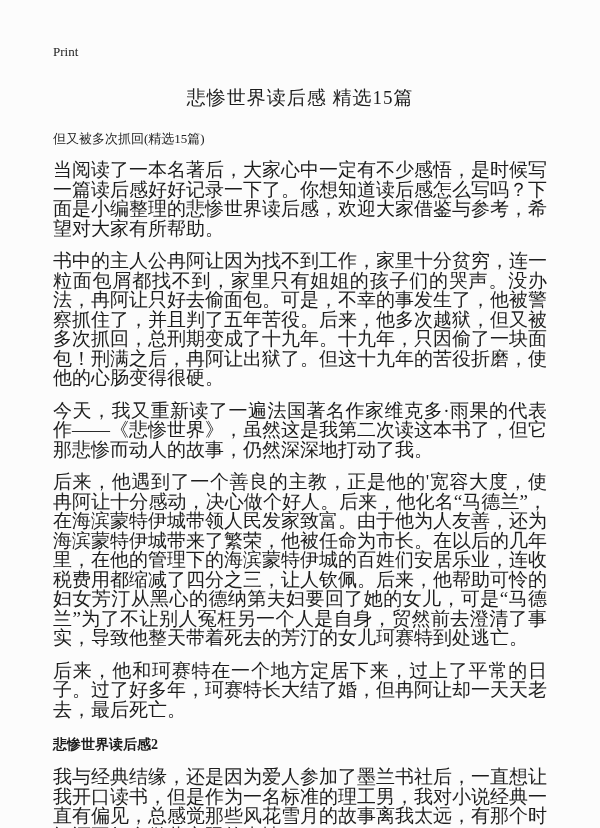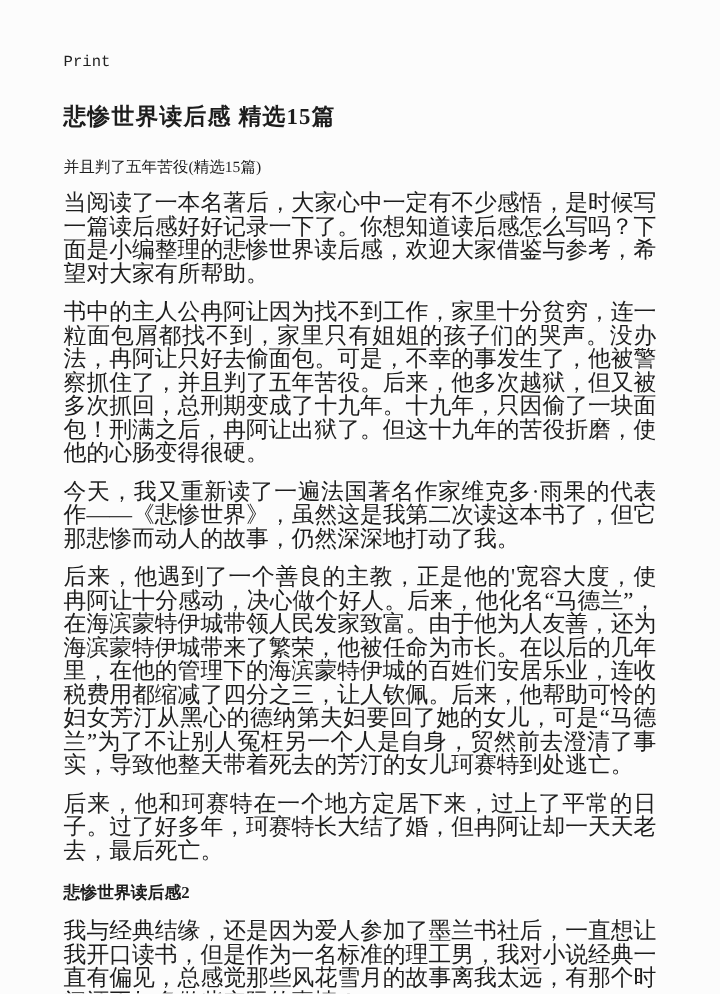--- a/index.html
+++ b/index.html
@@ -17,27 +17,27 @@
     font-family: "Liberation Serif", "DejaVu Serif", serif;
     box-sizing: border-box;
     padding: 0 53px;
     overflow: hidden;
   }
   .print-link {
     margin-top: 44px;
     font-size: 13px;
     line-height: 16px;
     color: #222;
-    font-family: Liberation Mono, monospace;
   }
   .doc-title {
     margin: 26px 0 0 0;
     font-size: 19px;
     line-height: 24px;
-    font-weight: bold;
+    font-weight: normal;
+    text-align: center;
     letter-spacing: 1px;
   }
   .doc-subtitle {
     margin-top: 20px;
     font-size: 13px;
     line-height: 17px;
   }
   p.body-text {
     margin: 13px 0 0 0;
     font-size: 19px;
@@ -55,21 +55,21 @@
 </style>
 </head>
 <body>
 
 <div class="page">
 
   <div class="print-link">Print</div>
 
   <h1 class="doc-title">悲惨世界读后感 精选15篇</h1>
 
-  <div class="doc-subtitle">并且判了五年苦役(精选15篇)</div>
+  <div class="doc-subtitle">但又被多次抓回(精选15篇)</div>
 
   <p class="body-text">当阅读了一本名著后，大家心中一定有不少感悟，是时候写一篇读后感好好记录一下了。你想知道读后感怎么写吗？下面是小编整理的悲惨世界读后感，欢迎大家借鉴与参考，希望对大家有所帮助。</p>
 
 
   <p class="body-text">书中的主人公冉阿让因为找不到工作，家里十分贫穷，连一粒面包屑都找不到，家里只有姐姐的孩子们的哭声。没办法，冉阿让只好去偷面包。可是，不幸的事发生了，他被警察抓住了，并且判了五年苦役。后来，他多次越狱，但又被多次抓回，总刑期变成了十九年。十九年，只因偷了一块面包！刑满之后，冉阿让出狱了。但这十九年的苦役折磨，使他的心肠变得很硬。</p>
 
   <p class="body-text">今天，我又重新读了一遍法国著名作家维克多·雨果的代表作——《悲惨世界》，虽然这是我第二次读这本书了，但它那悲惨而动人的故事，仍然深深地打动了我。</p>
 
   <p class="body-text">后来，他遇到了一个善良的主教，正是他的'宽容大度，使冉阿让十分感动，决心做个好人。后来，他化名“马德兰”，在海滨蒙特伊城带领人民发家致富。由于他为人友善，还为海滨蒙特伊城带来了繁荣，他被任命为市长。在以后的几年里，在他的管理下的海滨蒙特伊城的百姓们安居乐业，连收税费用都缩减了四分之三，让人钦佩。后来，他帮助可怜的妇女芳汀从黑心的德纳第夫妇要回了她的女儿，可是“马德兰”为了不让别人冤枉另一个人是自身，贸然前去澄清了事实，导致他整天带着死去的芳汀的女儿珂赛特到处逃亡。</p>
 

